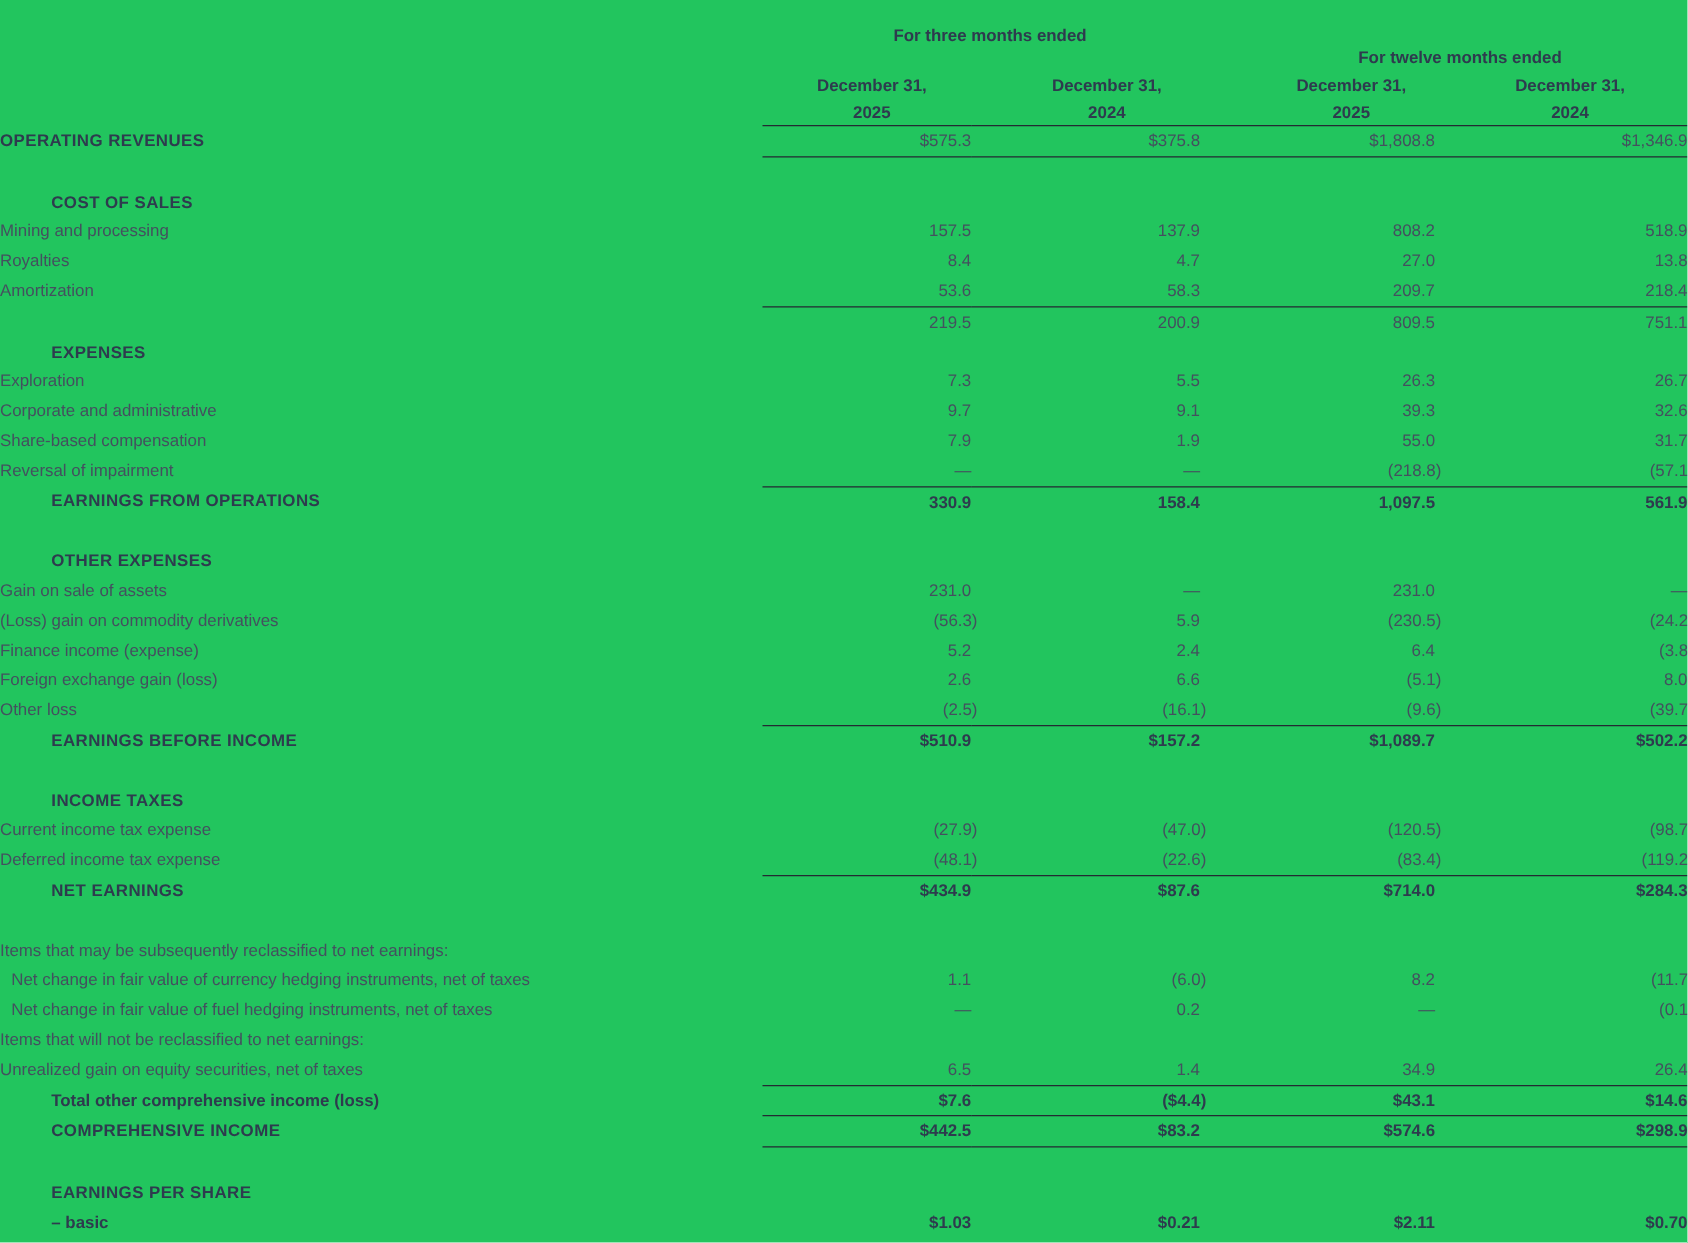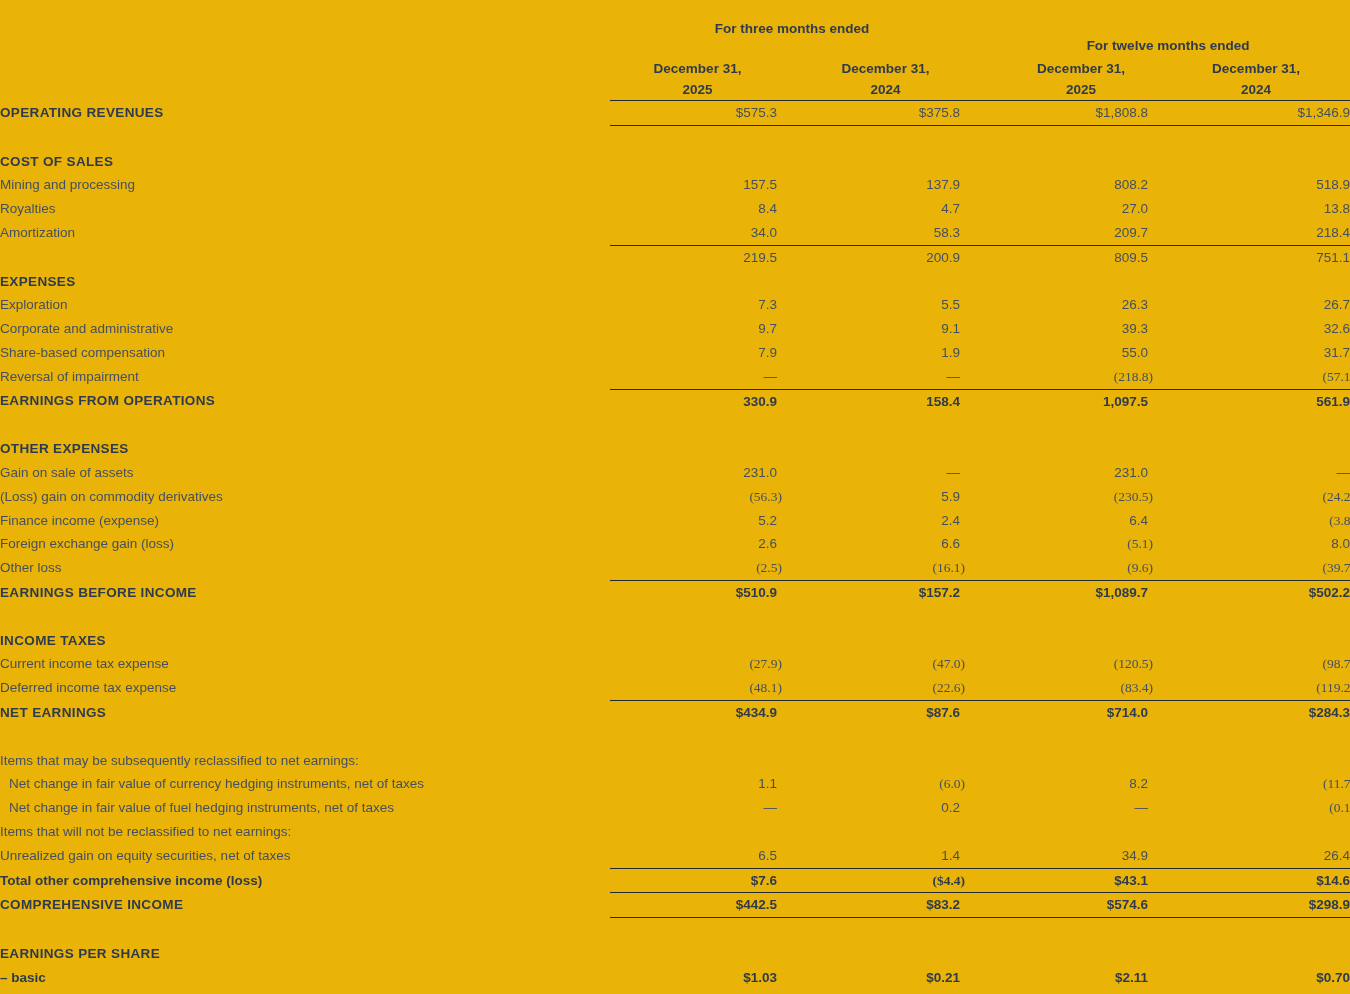--- a/index.html
+++ b/index.html
@@ -4,21 +4,21 @@
 <style>
   html, body {
     margin: 0;
     padding: 0;
     background: #ffffff;
   }
   .page {
     position: relative;
     width: 1350px;
     height: 994px;
-    background: #eab308;
+    background: #22c55e;
     font-family: "Liberation Sans", sans-serif;
     color: #44505f;
     overflow: hidden;
   }
   table.fin {
     width: 1350px;
     border-collapse: collapse;
     table-layout: fixed;
   }
   table.fin td {
@@ -42,30 +42,31 @@
   thead td.h4 span { display:inline-block; transform: translateX(7px); }
   
   td.label { text-align: left; padding-left: 7px; overflow: hidden; }
   td.num { text-align: right; }
   td.c4 { padding-right: 13px; }
   tr.sp td { height: 23.8px; }
   
   tr.bold td, td.lbold, tr.section td.label {
     font-weight: bold;
     color: #2e3b4e;
+    padding-left: 41px;
   }
   tr.caps td.label { letter-spacing: 0.35px; }
   td.label.indent { padding-left: 9px; }
   
   tr.rt td.num { border-top: 1.5px solid #232a33; }
   tr.rb td.num { border-bottom: 1.5px solid #232a33; }
   tr.rbx td.num { border-bottom: 2.5px solid #0c0f14; }
   
   td.num span.v { display: inline-block; }
-  td.num span.v.hang { transform: translateX(5px); font-family: Liberation Serif, serif; }
+  td.num span.v.hang { transform: translateX(5px); }
 </style>
 </head>
 <body>
 
 <div class="page">
   <table class="fin">
     <colgroup>
       <col style="width:610px">
       <col style="width:167px">
       <col style="width:183px">
@@ -120,21 +121,21 @@
         </tr>
         <tr class="">
           <td class="label">Royalties</td>
           <td class="num c1"><span class="v">8.4</span></td>
           <td class="num c2"><span class="v">4.7</span></td>
           <td class="num c3"><span class="v">27.0</span></td>
           <td class="num c4"><span class="v">13.8</span></td>
         </tr>
         <tr class="rb">
           <td class="label">Amortization</td>
-          <td class="num c1"><span class="v">34.0</span></td>
+          <td class="num c1"><span class="v">53.6</span></td>
           <td class="num c2"><span class="v">58.3</span></td>
           <td class="num c3"><span class="v">209.7</span></td>
           <td class="num c4"><span class="v">218.4</span></td>
         </tr>
         <tr class="">
           <td class="label"></td>
           <td class="num c1"><span class="v">219.5</span></td>
           <td class="num c2"><span class="v">200.9</span></td>
           <td class="num c3"><span class="v">809.5</span></td>
           <td class="num c4"><span class="v">751.1</span></td>

